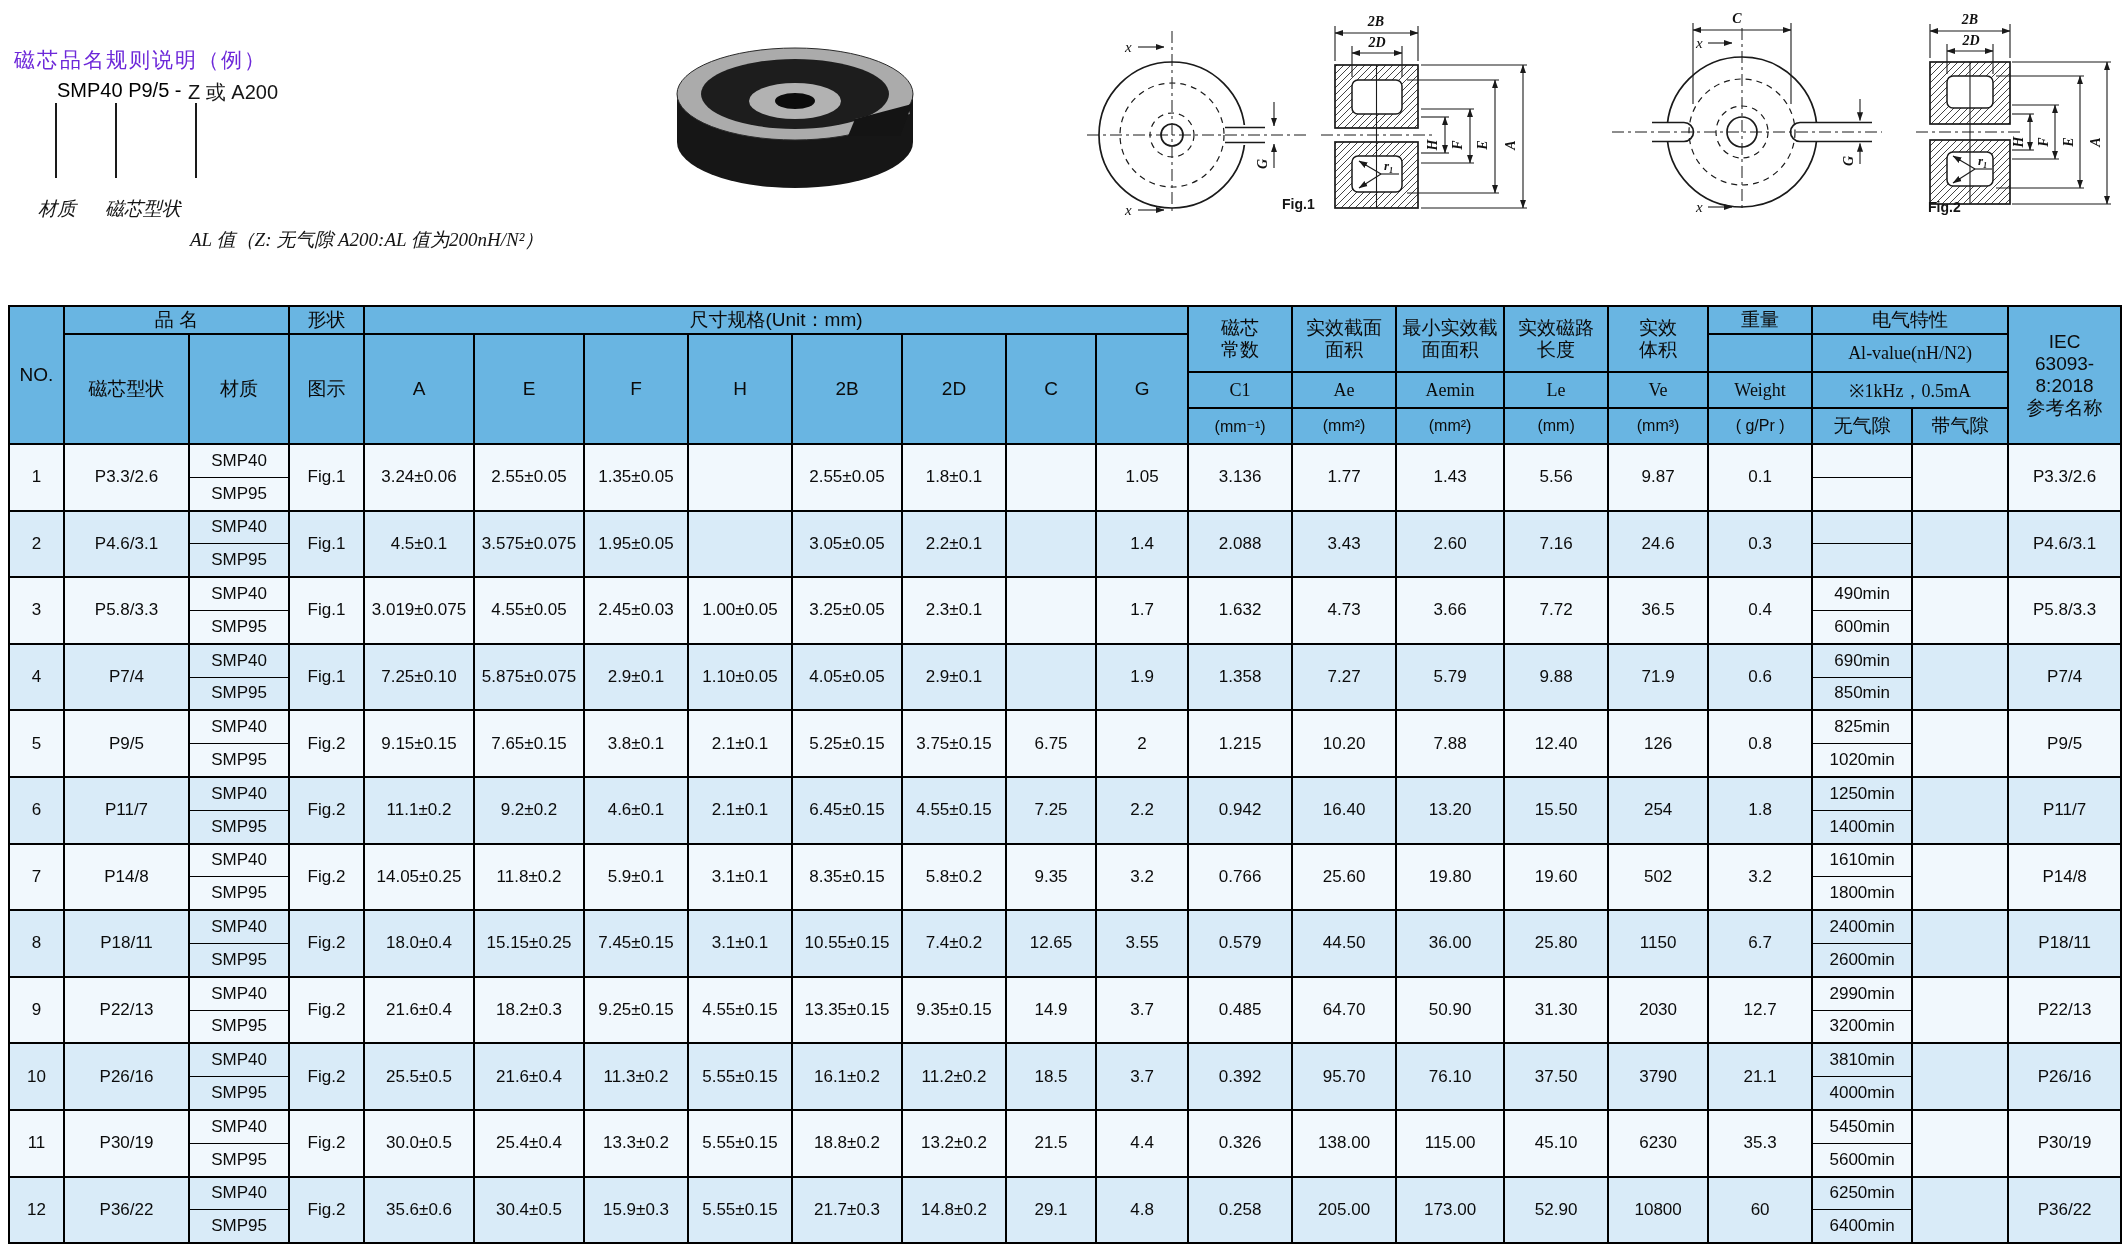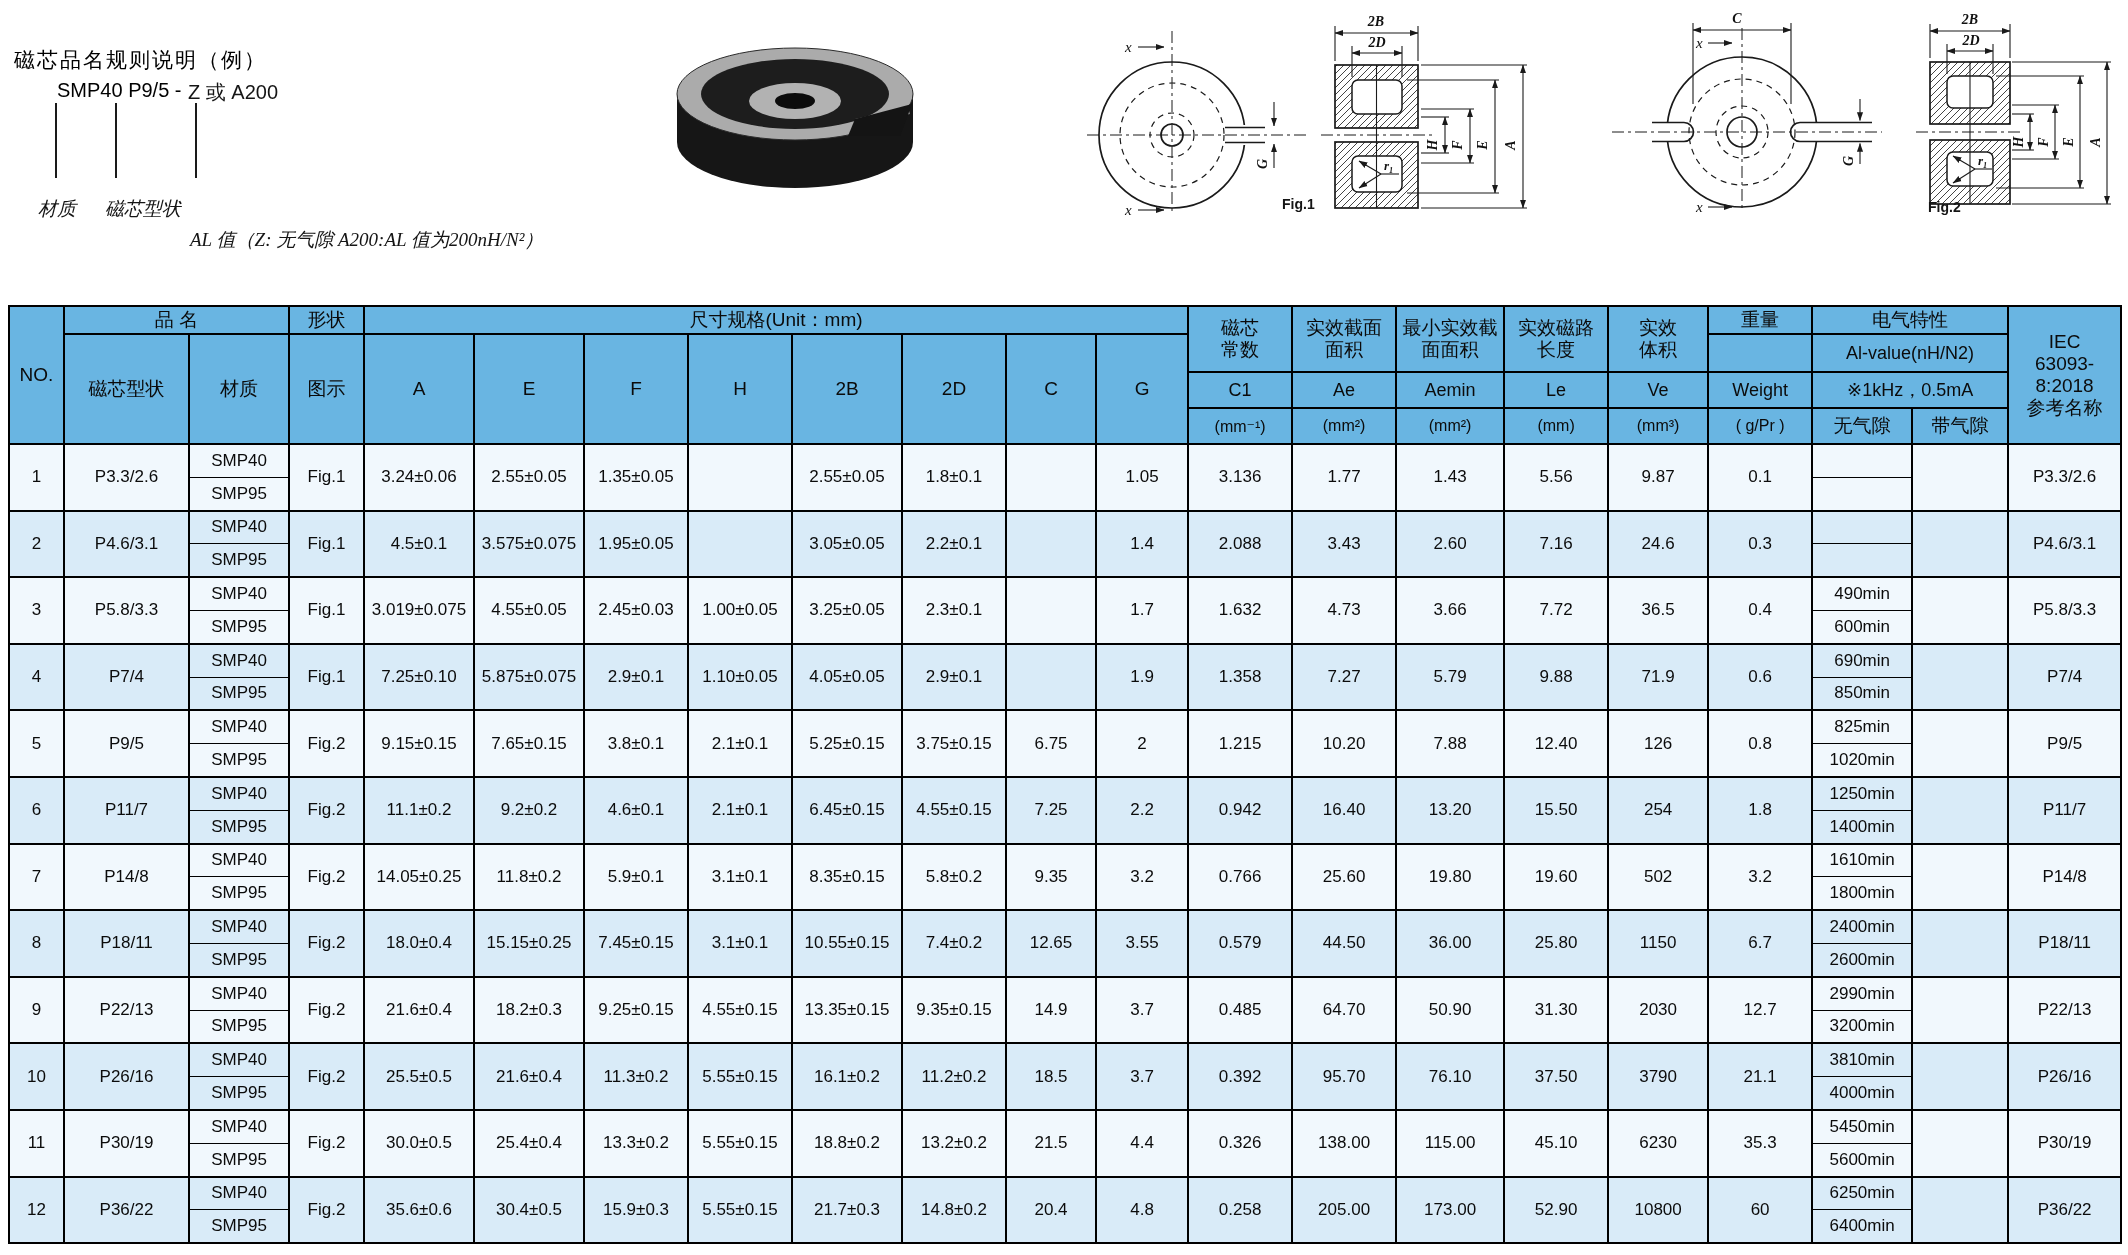--- a/index.html
+++ b/index.html
@@ -1,21 +1,21 @@
 <!DOCTYPE html>
 <html><head>
 <meta charset="utf-8">
 <style>
   html,body{margin:0;padding:0;}
   body{
     width:2128px;height:1255px;position:relative;overflow:hidden;background:#ffffff;
     font-family:"Liberation Sans","DejaVu Sans",sans-serif;color:#111;
   }
   
-  .cn-title{position:absolute;left:14px;top:46px;font-size:21px;letter-spacing:2px;color:#000000;}
+  .cn-title{position:absolute;left:14px;top:46px;font-size:21px;letter-spacing:2px;color:#6d28d9;}
   .ex-left{position:absolute;left:57px;top:79px;font-size:20px;color:#000000;}
   .ex-right{position:absolute;left:188px;top:79px;font-size:20px;color:#151515;}
   .vline{position:absolute;top:103px;width:2px;height:75px;background:#1a1a1a;}
   .vl1{left:55px;} .vl2{left:115px;} .vl3{left:195px;}
   .it-label{position:absolute;top:196px;font-size:19px;color:#151515;
     font-family:"Liberation Serif","DejaVu Serif",serif;font-style:italic;}
   .lb1{left:38px;} .lb2{left:105px;} .lb3{left:190px;margin-top:31px;}
   
   .figwrap{position:absolute;}
   .fig-caption{position:absolute;font-size:14px;font-weight:600;color:#151515;}
@@ -29,21 +29,21 @@
   svg text.dim{font:italic 600 14px "Liberation Serif","DejaVu Serif",serif;fill:#111;text-anchor:middle;}
   svg text.dimS{font:italic 600 13px "Liberation Serif","DejaVu Serif",serif;fill:#111;}
   svg text.xm{font:italic 15px "Liberation Serif","DejaVu Serif",serif;fill:#111;}
   
   .tablewrap{position:absolute;left:8px;top:305px;}
   table{border-collapse:collapse;table-layout:fixed;width:2112px;}
   th,td{border:2px solid #000;text-align:center;vertical-align:middle;
     padding:0;overflow:hidden;white-space:nowrap;}
   thead th{background:#69b5e2;font-weight:normal;font-size:19px;color:#0b0b0b;}
   thead th.wrap{white-space:pre-line;line-height:1.15;}
-  thead th.sym{font-size:18px;}
+  thead th.sym{font-size:18px;font-family:Liberation Serif, serif;}
   thead th.unit{font-size:16px;}
   thead tr.hb1{height:25px;} thead tr.hb2{height:38px;}
   thead tr.hb3{height:36px;} thead tr.hb4{height:36px;}
   tbody tr{height:33.3px;}
   tbody td{font-size:17px;color:#0b0b0b;}
   tr.r-odd td{background:#f1f8fd;}
   tr.r-even td{background:#d9ebf8;}
   td.thin-b{border-bottom-width:1px;}
   td.thin-t{border-top-width:1px;margin-left:31px;}
 </style>
@@ -598,21 +598,21 @@
           <td rowspan="2">12</td>
           <td rowspan="2">P36/22</td>
           <td class="thin-b">SMP40</td>
           <td rowspan="2">Fig.2</td>
           <td rowspan="2">35.6±0.6</td>
           <td rowspan="2">30.4±0.5</td>
           <td rowspan="2">15.9±0.3</td>
           <td rowspan="2">5.55±0.15</td>
           <td rowspan="2">21.7±0.3</td>
           <td rowspan="2">14.8±0.2</td>
-          <td rowspan="2">20.4</td>
+          <td rowspan="2">29.1</td>
           <td rowspan="2">4.8</td>
           <td rowspan="2">0.258</td>
           <td rowspan="2">205.00</td>
           <td rowspan="2">173.00</td>
           <td rowspan="2">52.90</td>
           <td rowspan="2">10800</td>
           <td rowspan="2">60</td>
           <td class="thin-b">6250min</td>
           <td rowspan="2"></td>
           <td rowspan="2">P36/22</td>

